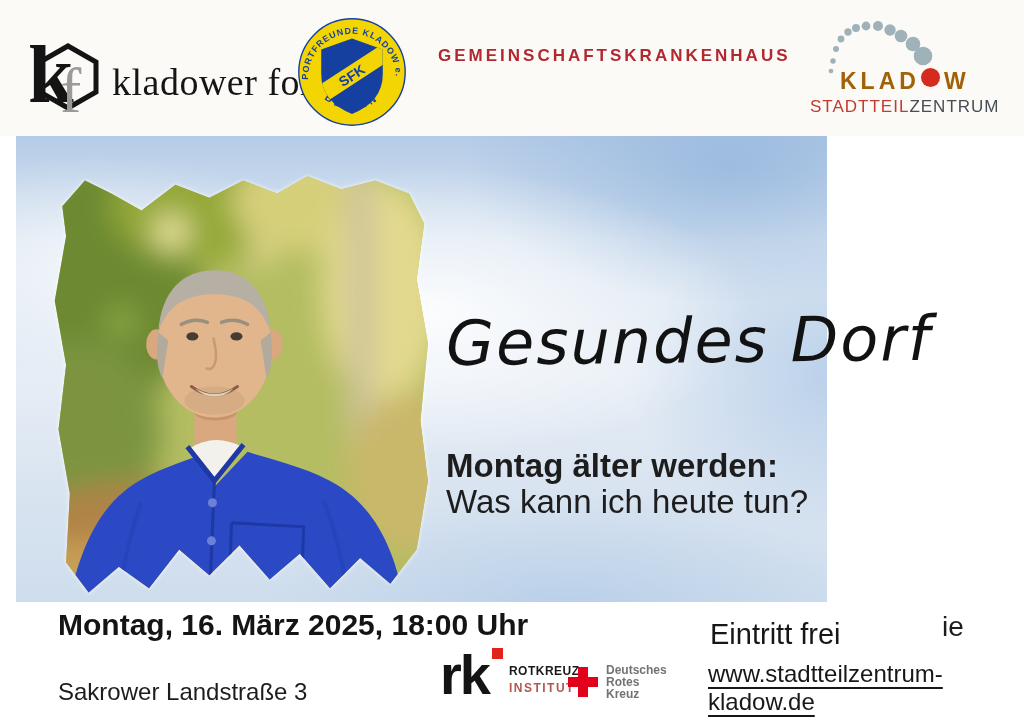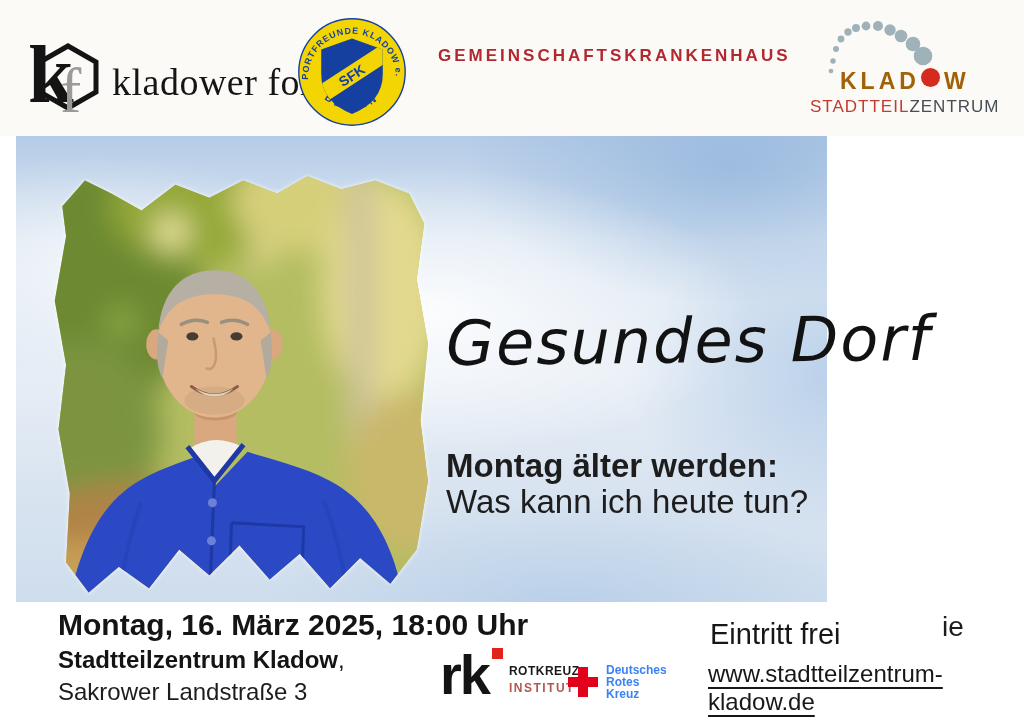--- a/index.html
+++ b/index.html
@@ -85,21 +85,21 @@
   .rk-mark { position:relative; font-size:56px; font-weight:800; letter-spacing:-2px; line-height:46px; color:#141414; font-family:Liberation Sans, sans-serif; }
   .rk-dot  { position:absolute; right:-14px; top:-4px; width:11px; height:11px; background:#e0231c; }
   .rk-text { margin-left:20px; margin-top:12px; }
   .rk-line1 { font-size:12px; font-weight:700; letter-spacing:.5px; color:#1a1a1a; }
   .rk-line2 { font-size:12px; font-weight:600; letter-spacing:1.5px; color:#b3574f; margin-top:3px; }
 
   .drk-logo { position:absolute; left:548px; top:62px; display:flex; align-items:center; }
   .drk-cross { position:relative; width:30px; height:30px; }
   .drk-cross::before { content:""; position:absolute; left:10px; top:0; width:10px; height:30px; background:#e2001a; }
   .drk-cross::after  { content:""; position:absolute; left:0; top:10px; width:30px; height:10px; background:#e2001a; }
-  .drk-text { margin-left:8px; font-size:12px; font-weight:700; line-height:12px; color:#3b82f6; }
+  .drk-text { margin-left:8px; font-size:12px; font-weight:700; line-height:12px; color:#737373; }
 
   .f-admission { position:absolute; left:690px; top:16px; font-size:29px; color:#171717; }
   .f-website   { position:absolute; left:688px; top:58px; font-size:24px; color:#171717;
                  text-decoration:underline; text-underline-offset:5px; text-decoration-thickness:2px; cursor:pointer; }
 </style>
 </head>
 <body>
 
 <div class="flyer">
 
@@ -240,21 +240,20 @@
     </div>
 
     <div class="speaker">
       <div><span class="b">Dr. Roland Zerm</span><span>, Leitender Arzt Geriatrie</span></div>
       <div>Gemeinschaftskrankenhaus Havelhöhe</div>
     </div>
   </div>
 
   <div class="footer-band">
     <div class="f-date">Montag, 16. März 2025, 18:00 Uhr</div>
-    <div class="f-venue"><span class="b">Stadtteilzentrum Kladow</span><span>,</span></div>
     <div class="f-address">Sakrower Landstraße 3</div>
 
     <div class="rk-logo">
       <div class="rk-mark"><span>rk</span><span class="rk-dot"></span></div>
       <div class="rk-text">
         <div class="rk-line1">ROTKREUZ</div>
         <div class="rk-line2">INSTITUT</div>
       </div>
     </div>
 

